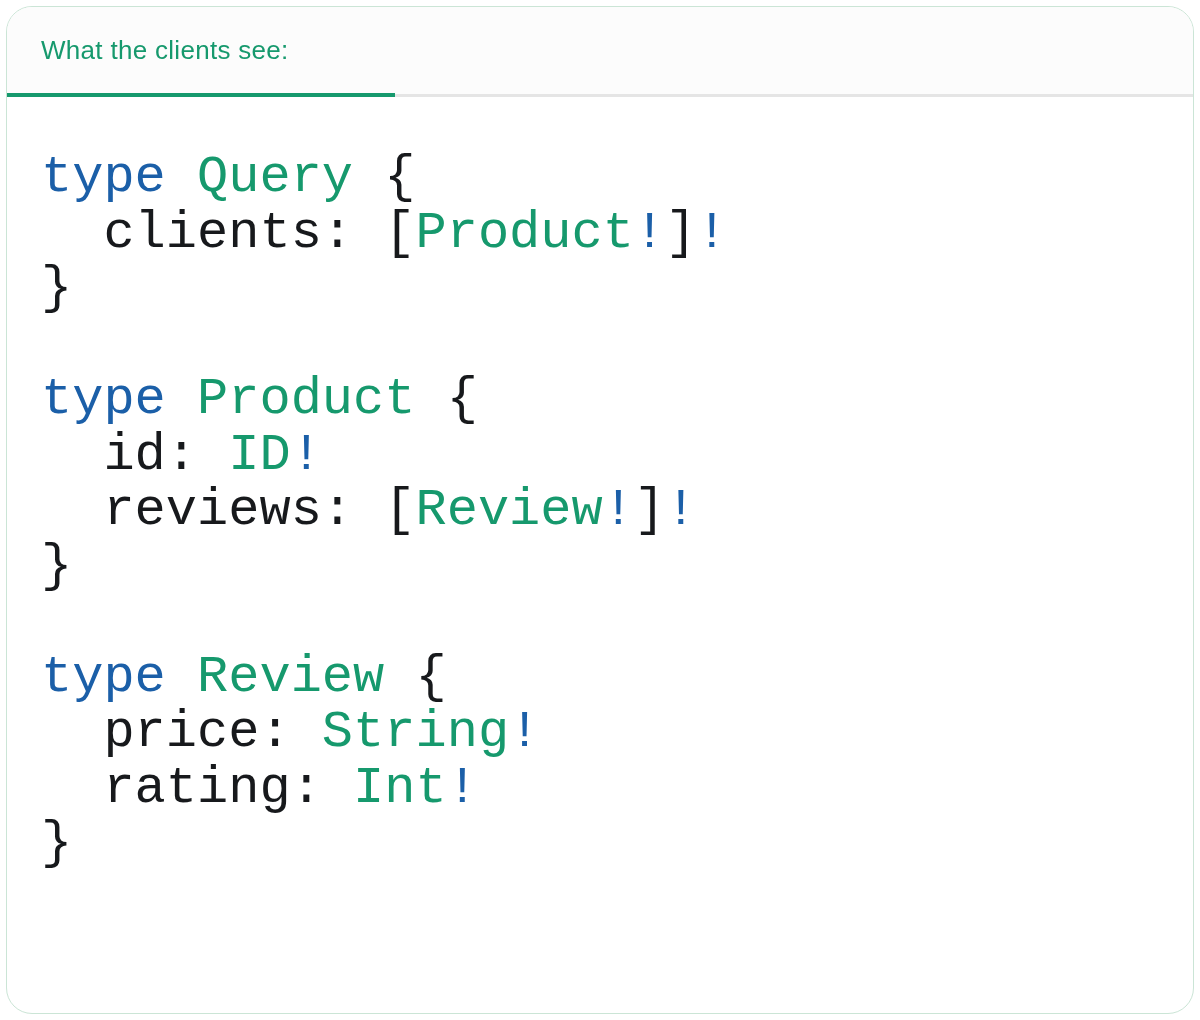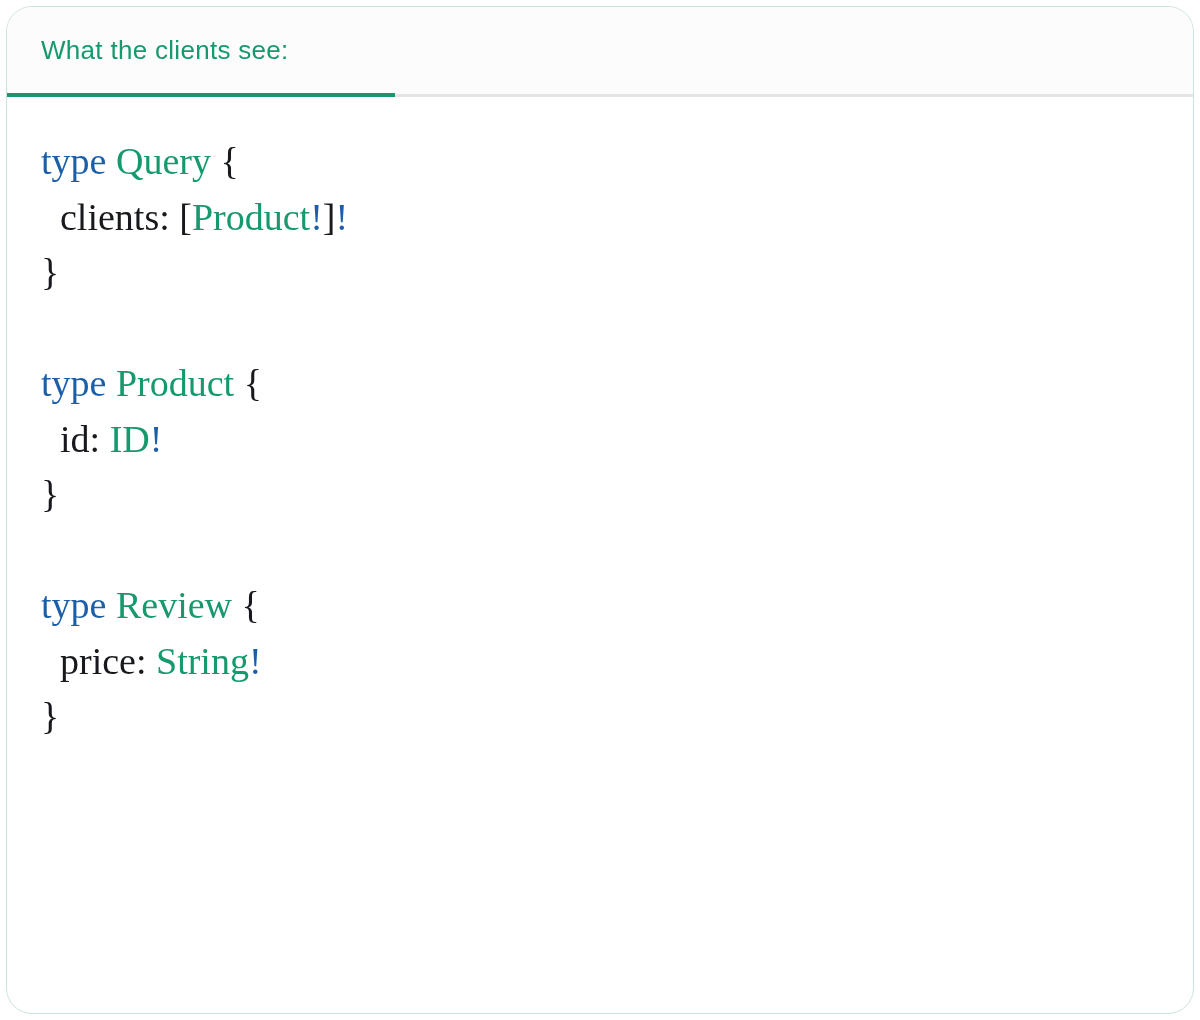--- a/index.html
+++ b/index.html
@@ -45,24 +45,25 @@
   .active-tab-underline {
     position: absolute;
     left: 0;
     bottom: -3px;
     width: 388px;
     height: 4px;
     background: var(--accent-green);
   }
   .code-block {
     padding: 37px 30px 0 34px;
-    font-family: Liberation Serif, serif;
-    font-size: 38px;
+    font-family: Liberation Mono, monospace;
+    font-size: 52px;
     line-height: 55.5px;
     color: var(--code-plain);
+    margin-top: 16px;
   }
   .code-line { white-space: pre; }
   .tok-keyword { color: var(--keyword-blue); }
   .tok-typename { color: var(--accent-green); }
   .tok-plain { color: var(--code-plain); }
 </style>
 </head>
 <body>
 
 <div class="card">
@@ -72,19 +73,21 @@
     </div>
     <div class="active-tab-underline"></div>
   </div>
   <div class="code-block">
       <div class="code-line"><span class="tok-keyword">type</span><span class="tok-plain"> </span><span class="tok-typename">Query</span><span class="tok-plain"> {</span></div>
       <div class="code-line"><span class="tok-plain">  clients: [</span><span class="tok-typename">Product</span><span class="tok-keyword">!</span><span class="tok-plain">]</span><span class="tok-keyword">!</span></div>
       <div class="code-line"><span class="tok-plain">}</span></div>
       <div class="code-line">&nbsp;</div>
       <div class="code-line"><span class="tok-keyword">type</span><span class="tok-plain"> </span><span class="tok-typename">Product</span><span class="tok-plain"> {</span></div>
       <div class="code-line"><span class="tok-plain">  id: </span><span class="tok-typename">ID</span><span class="tok-keyword">!</span></div>
+      <div class="code-line"><span class="tok-plain">  reviews: [</span><span class="tok-typename">Review</span><span class="tok-keyword">!</span><span class="tok-plain">]</span><span class="tok-keyword">!</span></div>
       <div class="code-line"><span class="tok-plain">}</span></div>
       <div class="code-line">&nbsp;</div>
       <div class="code-line"><span class="tok-keyword">type</span><span class="tok-plain"> </span><span class="tok-typename">Review</span><span class="tok-plain"> {</span></div>
       <div class="code-line"><span class="tok-plain">  price: </span><span class="tok-typename">String</span><span class="tok-keyword">!</span></div>
+      <div class="code-line"><span class="tok-plain">  rating: </span><span class="tok-typename">Int</span><span class="tok-keyword">!</span></div>
       <div class="code-line"><span class="tok-plain">}</span></div>
     </div>
 </div>
 
 </body></html>

